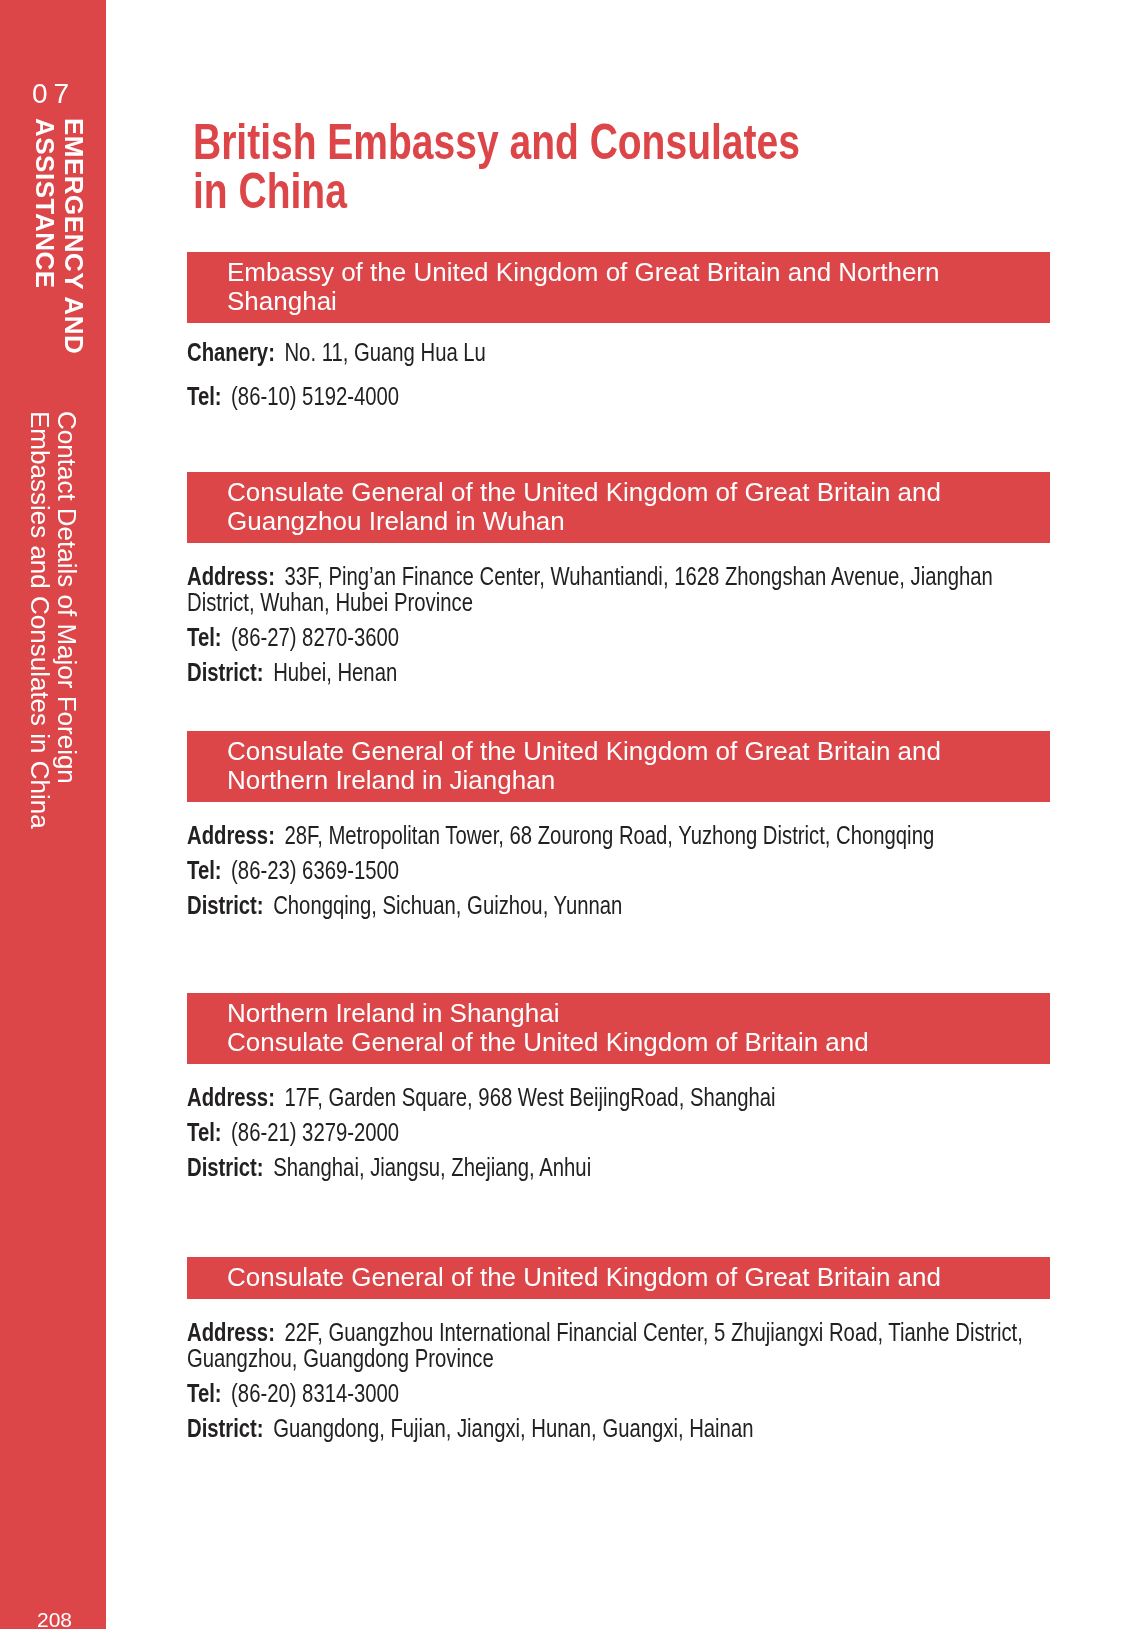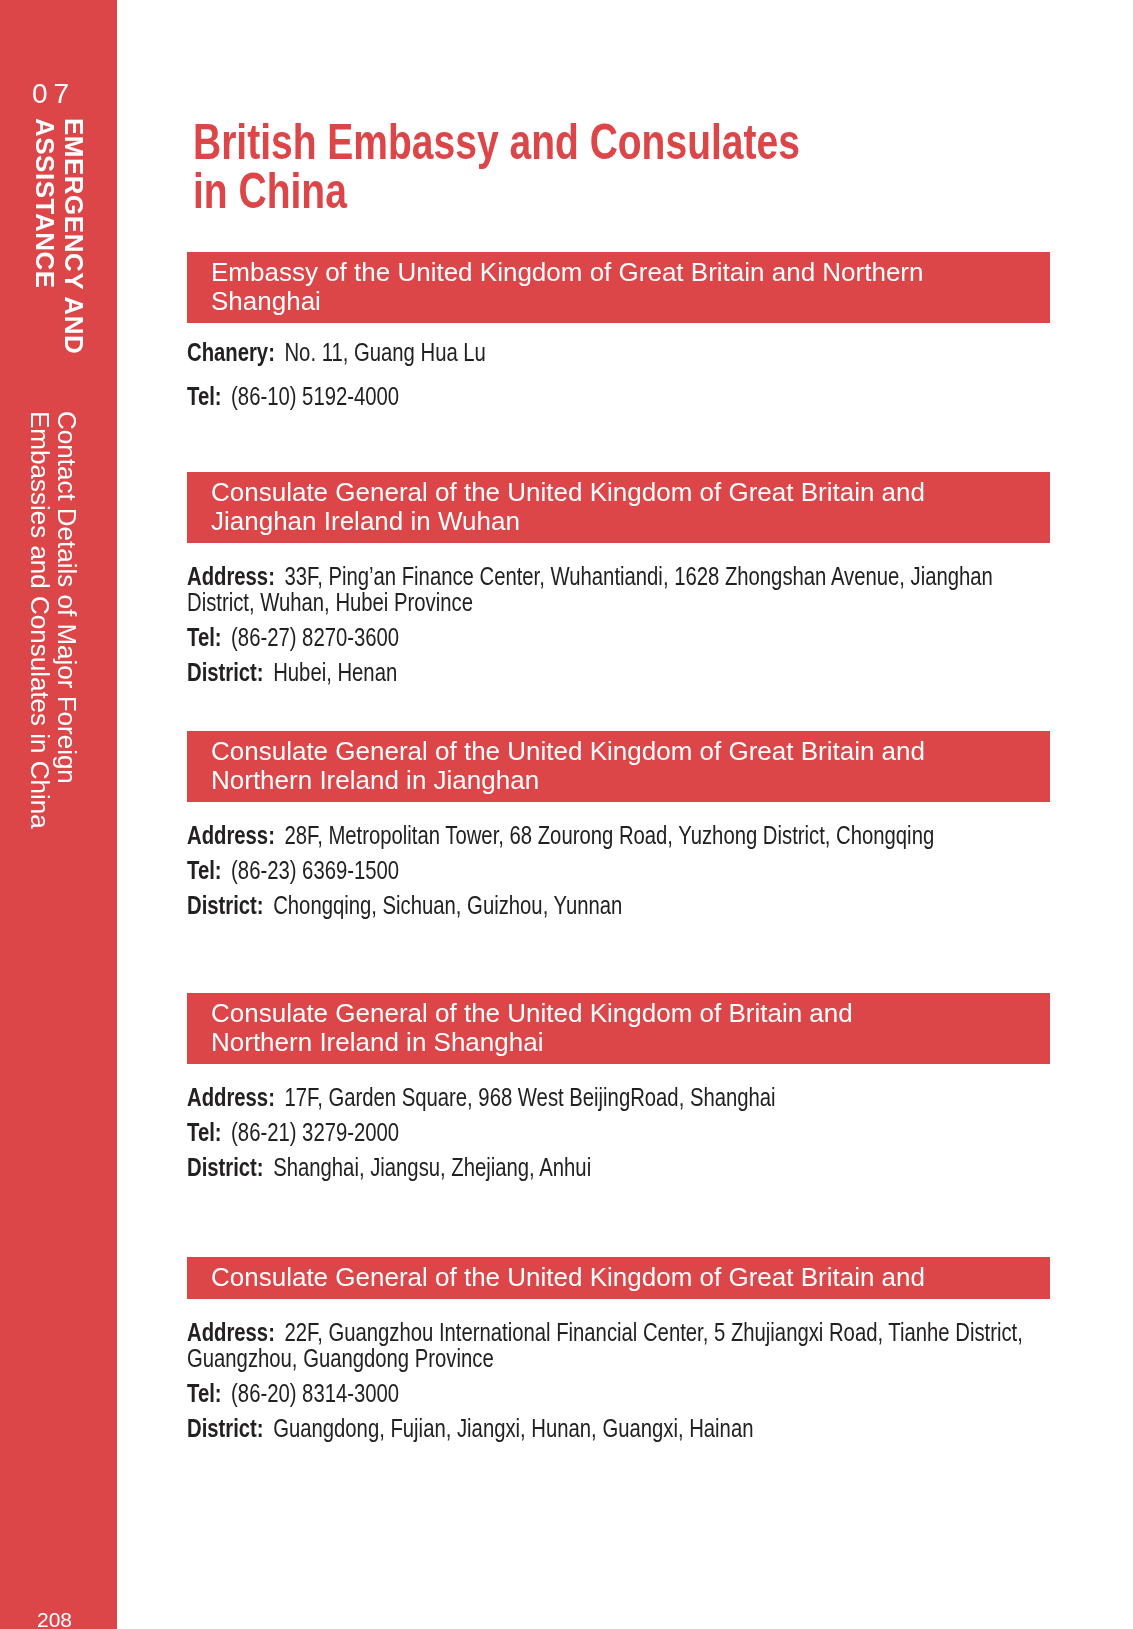--- a/index.html
+++ b/index.html
@@ -2,21 +2,21 @@
 <html><head>
 <meta charset="utf-8">
 <style>
   html,body{margin:0;padding:0;background:#ffffff;}
   .page{
     position:relative; width:1133px; height:1629px; overflow:hidden;
     background:#ffffff; font-family:"Liberation Sans","DejaVu Sans",sans-serif;
   }
   
   .sidebar{
-    position:absolute; left:0; top:0; width:117px; height:1629px;
+    position:absolute; left:0; top:0; width:106px; height:1629px;
     background:#dc4649;
   }
   .chapter-num{
     position:absolute; top:78px; left:32px;
     color:#fff; font-size:28px; letter-spacing:6px; font-weight:400;
   }
   .vert{ position:absolute; writing-mode:vertical-rl; color:#fff; }
   .vert span{ display:block; }
   .chapter-title{
     top:118px; left:30px;
@@ -34,21 +34,21 @@
   .title{
     position:absolute; left:193px; top:118px; margin:0;
     color:#dc4649; font-size:50px; font-weight:700; line-height:49px;
     transform:scaleX(0.78); transform-origin:left top; white-space:nowrap;
   }
   .title span{ display:block; }
   .section{ position:absolute; left:187px; width:863px; }
   .s1{ top:252px; } .s2{ top:472px; } .s3{ top:731px; } .s4{ top:993px; } .s5{ top:1257px; }
   .banner{
     background:#dc4649; color:#ffffff; width:863px; box-sizing:border-box;
-    padding:6px 18px 7px 24px; font-size:26px; line-height:29px; font-weight:400;
+    padding:6px 18px 7px 40px; font-size:26px; line-height:29px; font-weight:400;
   }
   .banner .bline{ display:block; }
   .fields{
     margin-top:20px; width:1107px;
     transform:scaleX(0.78); transform-origin:left top;
     color:#232021; font-size:26px; line-height:26px;
   }
   .s1 .fields{ margin-top:16px; }
   .field{ margin:9px 0 0 0; }
   .field:first-child{ margin-top:0; }
@@ -92,21 +92,21 @@
       <p class="field">
         <span class="flabel">Tel:</span>
         <span class="fvalue">(86-10) 5192-4000</span>
       </p>
     </div>
   </section>
 
   <section class="section s2">
     <div class="banner">
       <span class="bline">Consulate General of the United Kingdom of Great Britain and</span>
-      <span class="bline">Jianghan Ireland in Wuhan</span>
+      <span class="bline">Guangzhou Ireland in Wuhan</span>
     </div>
     <div class="fields">
       <p class="field">
         <span class="flabel">Address:</span>
         <span class="fvalue">33F, Ping’an Finance Center, Wuhantiandi, 1628 Zhongshan Avenue, Jianghan District, Wuhan, Hubei Province</span>
       </p>
       <p class="field">
         <span class="flabel">Tel:</span>
         <span class="fvalue">(86-27) 8270-3600</span>
       </p>
@@ -133,22 +133,22 @@
       </p>
       <p class="field">
         <span class="flabel">District:</span>
         <span class="fvalue">Chongqing, Sichuan, Guizhou, Yunnan</span>
       </p>
     </div>
   </section>
 
   <section class="section s4">
     <div class="banner">
+      <span class="bline">Northern Ireland in Shanghai</span>
       <span class="bline">Consulate General of the United Kingdom of Britain and</span>
-      <span class="bline">Northern Ireland in Shanghai</span>
     </div>
     <div class="fields">
       <p class="field">
         <span class="flabel">Address:</span>
         <span class="fvalue">17F, Garden Square, 968 West BeijingRoad, Shanghai</span>
       </p>
       <p class="field">
         <span class="flabel">Tel:</span>
         <span class="fvalue">(86-21) 3279-2000</span>
       </p>

